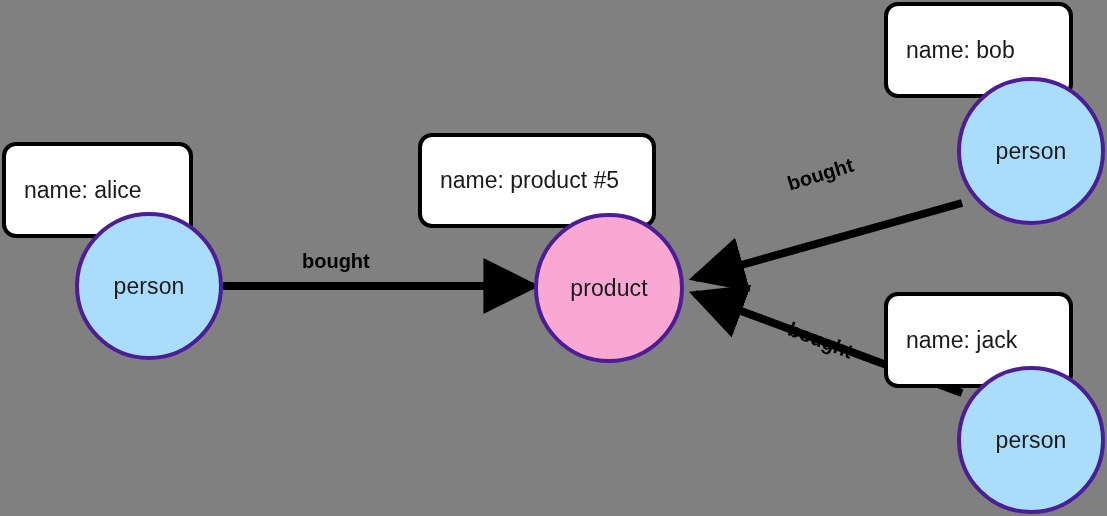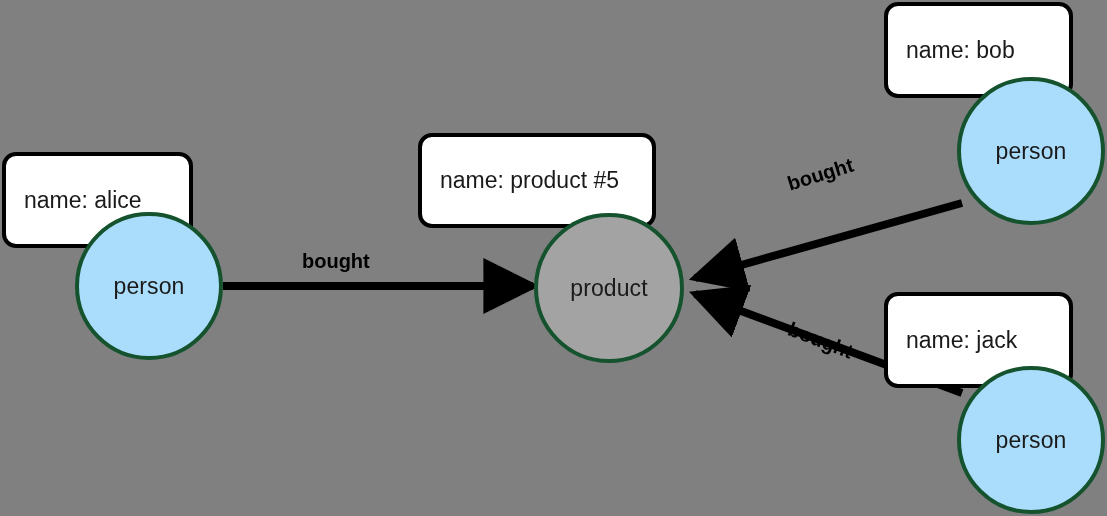--- a/index.html
+++ b/index.html
@@ -23,21 +23,21 @@
   }
   #edge-layer {
     position: absolute;
     left: 0;
     top: 0;
     width: 1107px;
     height: 516px;
   }
   .node {
     position: absolute;
-    border: 4px solid #14532d;
+    border: 4px solid #4c1d95;
     border-radius: 50%;
     box-sizing: border-box;
     display: flex;
     align-items: center;
     justify-content: center;
   }
   .node-label {
     font-size: 23px;
     color: #1a1a1a;
     font-family: "Liberation Sans", sans-serif;
@@ -86,41 +86,41 @@
       </marker>
     </defs>
 
     <line x1="223" y1="286" x2="533" y2="286" stroke="#000000" stroke-width="8" marker-end="url(#arrow-head)"></line>
 
     <line x1="962" y1="203" x2="695" y2="278" stroke="#000000" stroke-width="8" marker-end="url(#arrow-head)"></line>
 
     <line x1="962" y1="393" x2="695" y2="294" stroke="#000000" stroke-width="8" marker-end="url(#arrow-head)"></line>
   </svg>
 
-  <div class="tooltip" style="left:2px; top:152px; width:191px; height:96px;">
+  <div class="tooltip" style="left:2px; top:142px; width:191px; height:96px;">
     <span class="tooltip-text">name: alice</span>
   </div>
 
   <div class="tooltip" style="left:418px; top:133px; width:238px; height:95px;">
     <span class="tooltip-text">name: product #5</span>
   </div>
 
   <div class="tooltip" style="left:884px; top:292px; width:189px; height:96px;">
     <span class="tooltip-text">name: jack</span>
   </div>
 
   <div class="tooltip" style="left:884px; top:2px; width:189px; height:96px;">
     <span class="tooltip-text">name: bob</span>
   </div>
 
   <div class="node" style="left:75px; top:212px; width:148px; height:148px; background:#aadcfc;">
     <span class="node-label">person</span>
   </div>
 
-  <div class="node" style="left:534px; top:213px; width:150px; height:150px; background:#a3a3a3;">
+  <div class="node" style="left:534px; top:213px; width:150px; height:150px; background:#f9a8d4;">
     <span class="node-label">product</span>
   </div>
 
   <div class="node" style="left:957px; top:77px; width:148px; height:148px; background:#aadcfc;">
     <span class="node-label">person</span>
   </div>
 
   <div class="node" style="left:957px; top:366px; width:148px; height:148px; background:#aadcfc;">
     <span class="node-label">person</span>
   </div>

